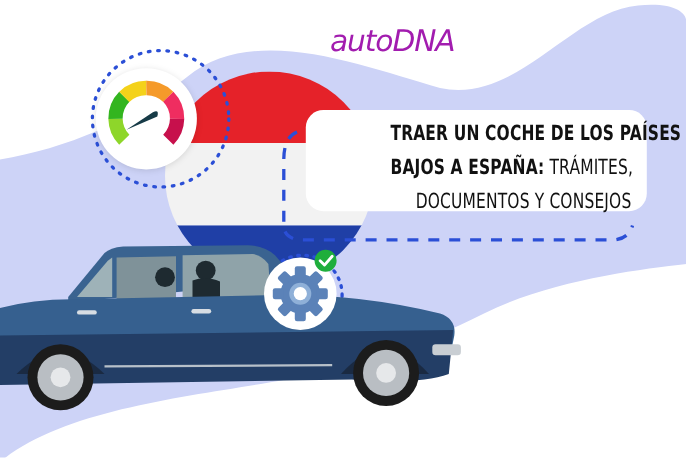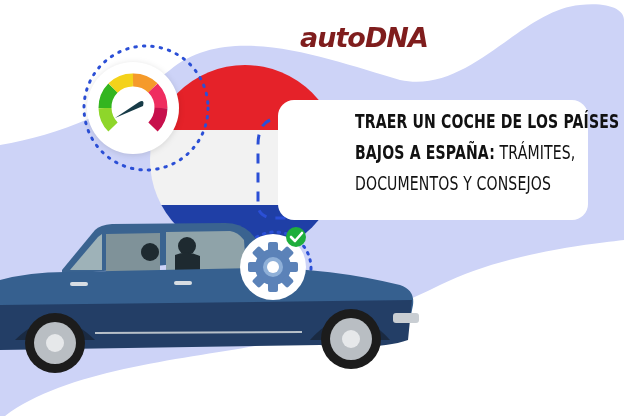--- a/index.html
+++ b/index.html
@@ -1,22 +1,22 @@
 <!DOCTYPE html>
 <html><head>
 <meta charset="utf-8">
 <style>
   html, body { margin: 0; padding: 0; }
   body { width: 624px; height: 416px; overflow: hidden; background: #ffffff; position: relative; font-family: "Liberation Sans", sans-serif; }
   .canvas { position: absolute; left: 0; top: 0; width: 624px; height: 416px; overflow: hidden; }
   .bg-blob { position: absolute; left: 0; top: 0; }
-  .logo { position: absolute; left: 300px; top: 22px; font-family: "DejaVu Sans", sans-serif; font-weight: bold; font-style: italic; font-size: 27px; letter-spacing: -1px; color: #7f1d1d; }
+  .logo { position: absolute; left: 300px; top: 22px; font-family: "DejaVu Sans", sans-serif; font-weight: normal; font-style: italic; font-size: 27px; letter-spacing: -1px; color: #a21caf; }
   .flag { position: absolute; left: 150px; top: 65px; width: 190px; height: 190px; border-radius: 50%; overflow: hidden; }
   .flag .stripe { position: absolute; left: 0; width: 100%; }
-  .title-box { position: absolute; left: 278px; top: 100px; width: 310px; height: 120px; background: #ffffff; border-radius: 16px; box-sizing: border-box; padding: 6px 14px 0 0; text-align: left; }
+  .title-box { position: absolute; left: 278px; top: 100px; width: 310px; height: 92px; background: #ffffff; border-radius: 16px; box-sizing: border-box; padding: 6px 14px 0 0; text-align: right; }
   .title-line { font-family: "DejaVu Sans", sans-serif; font-size: 19px; line-height: 31px; color: #111111; transform: scaleX(0.74); transform-origin: right center; white-space: nowrap; letter-spacing: 0.2px; }
   .title-line b { font-weight: bold; }
   .light { font-weight: normal; }
   .overlay { position: absolute; left: 0; top: 0; }
 </style>
 </head>
 <body>
 
 <div class="canvas">
 

